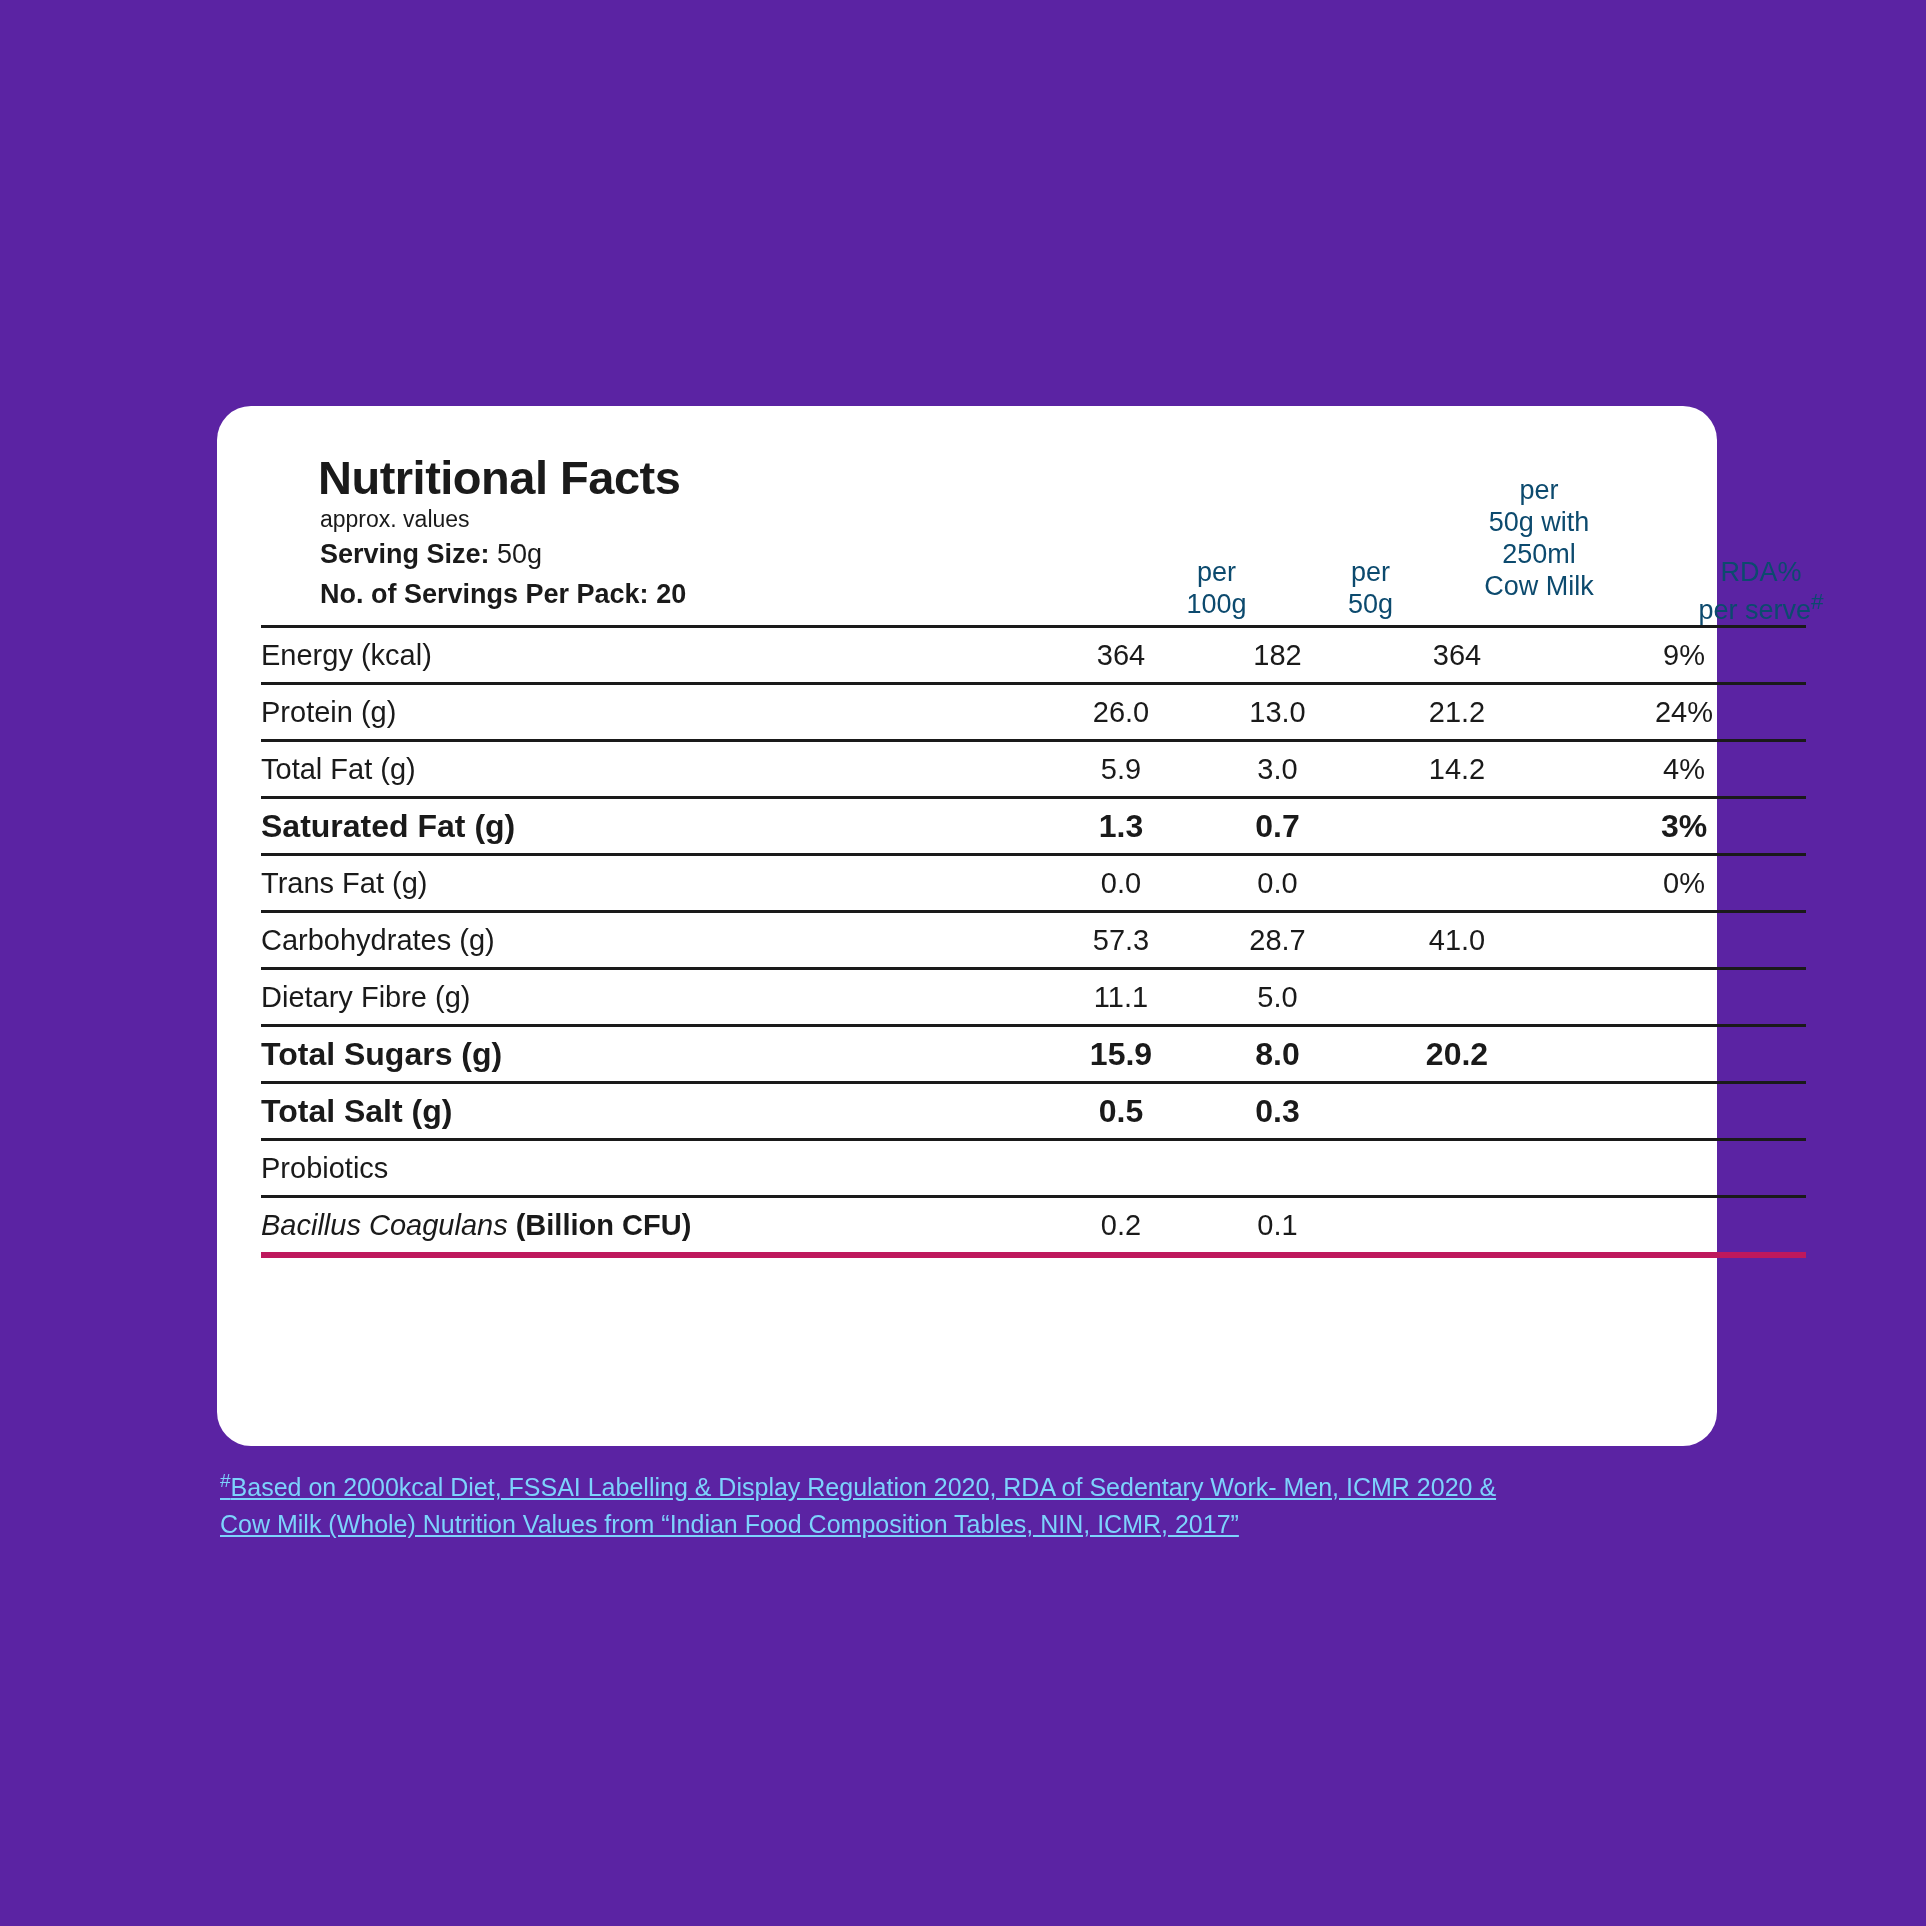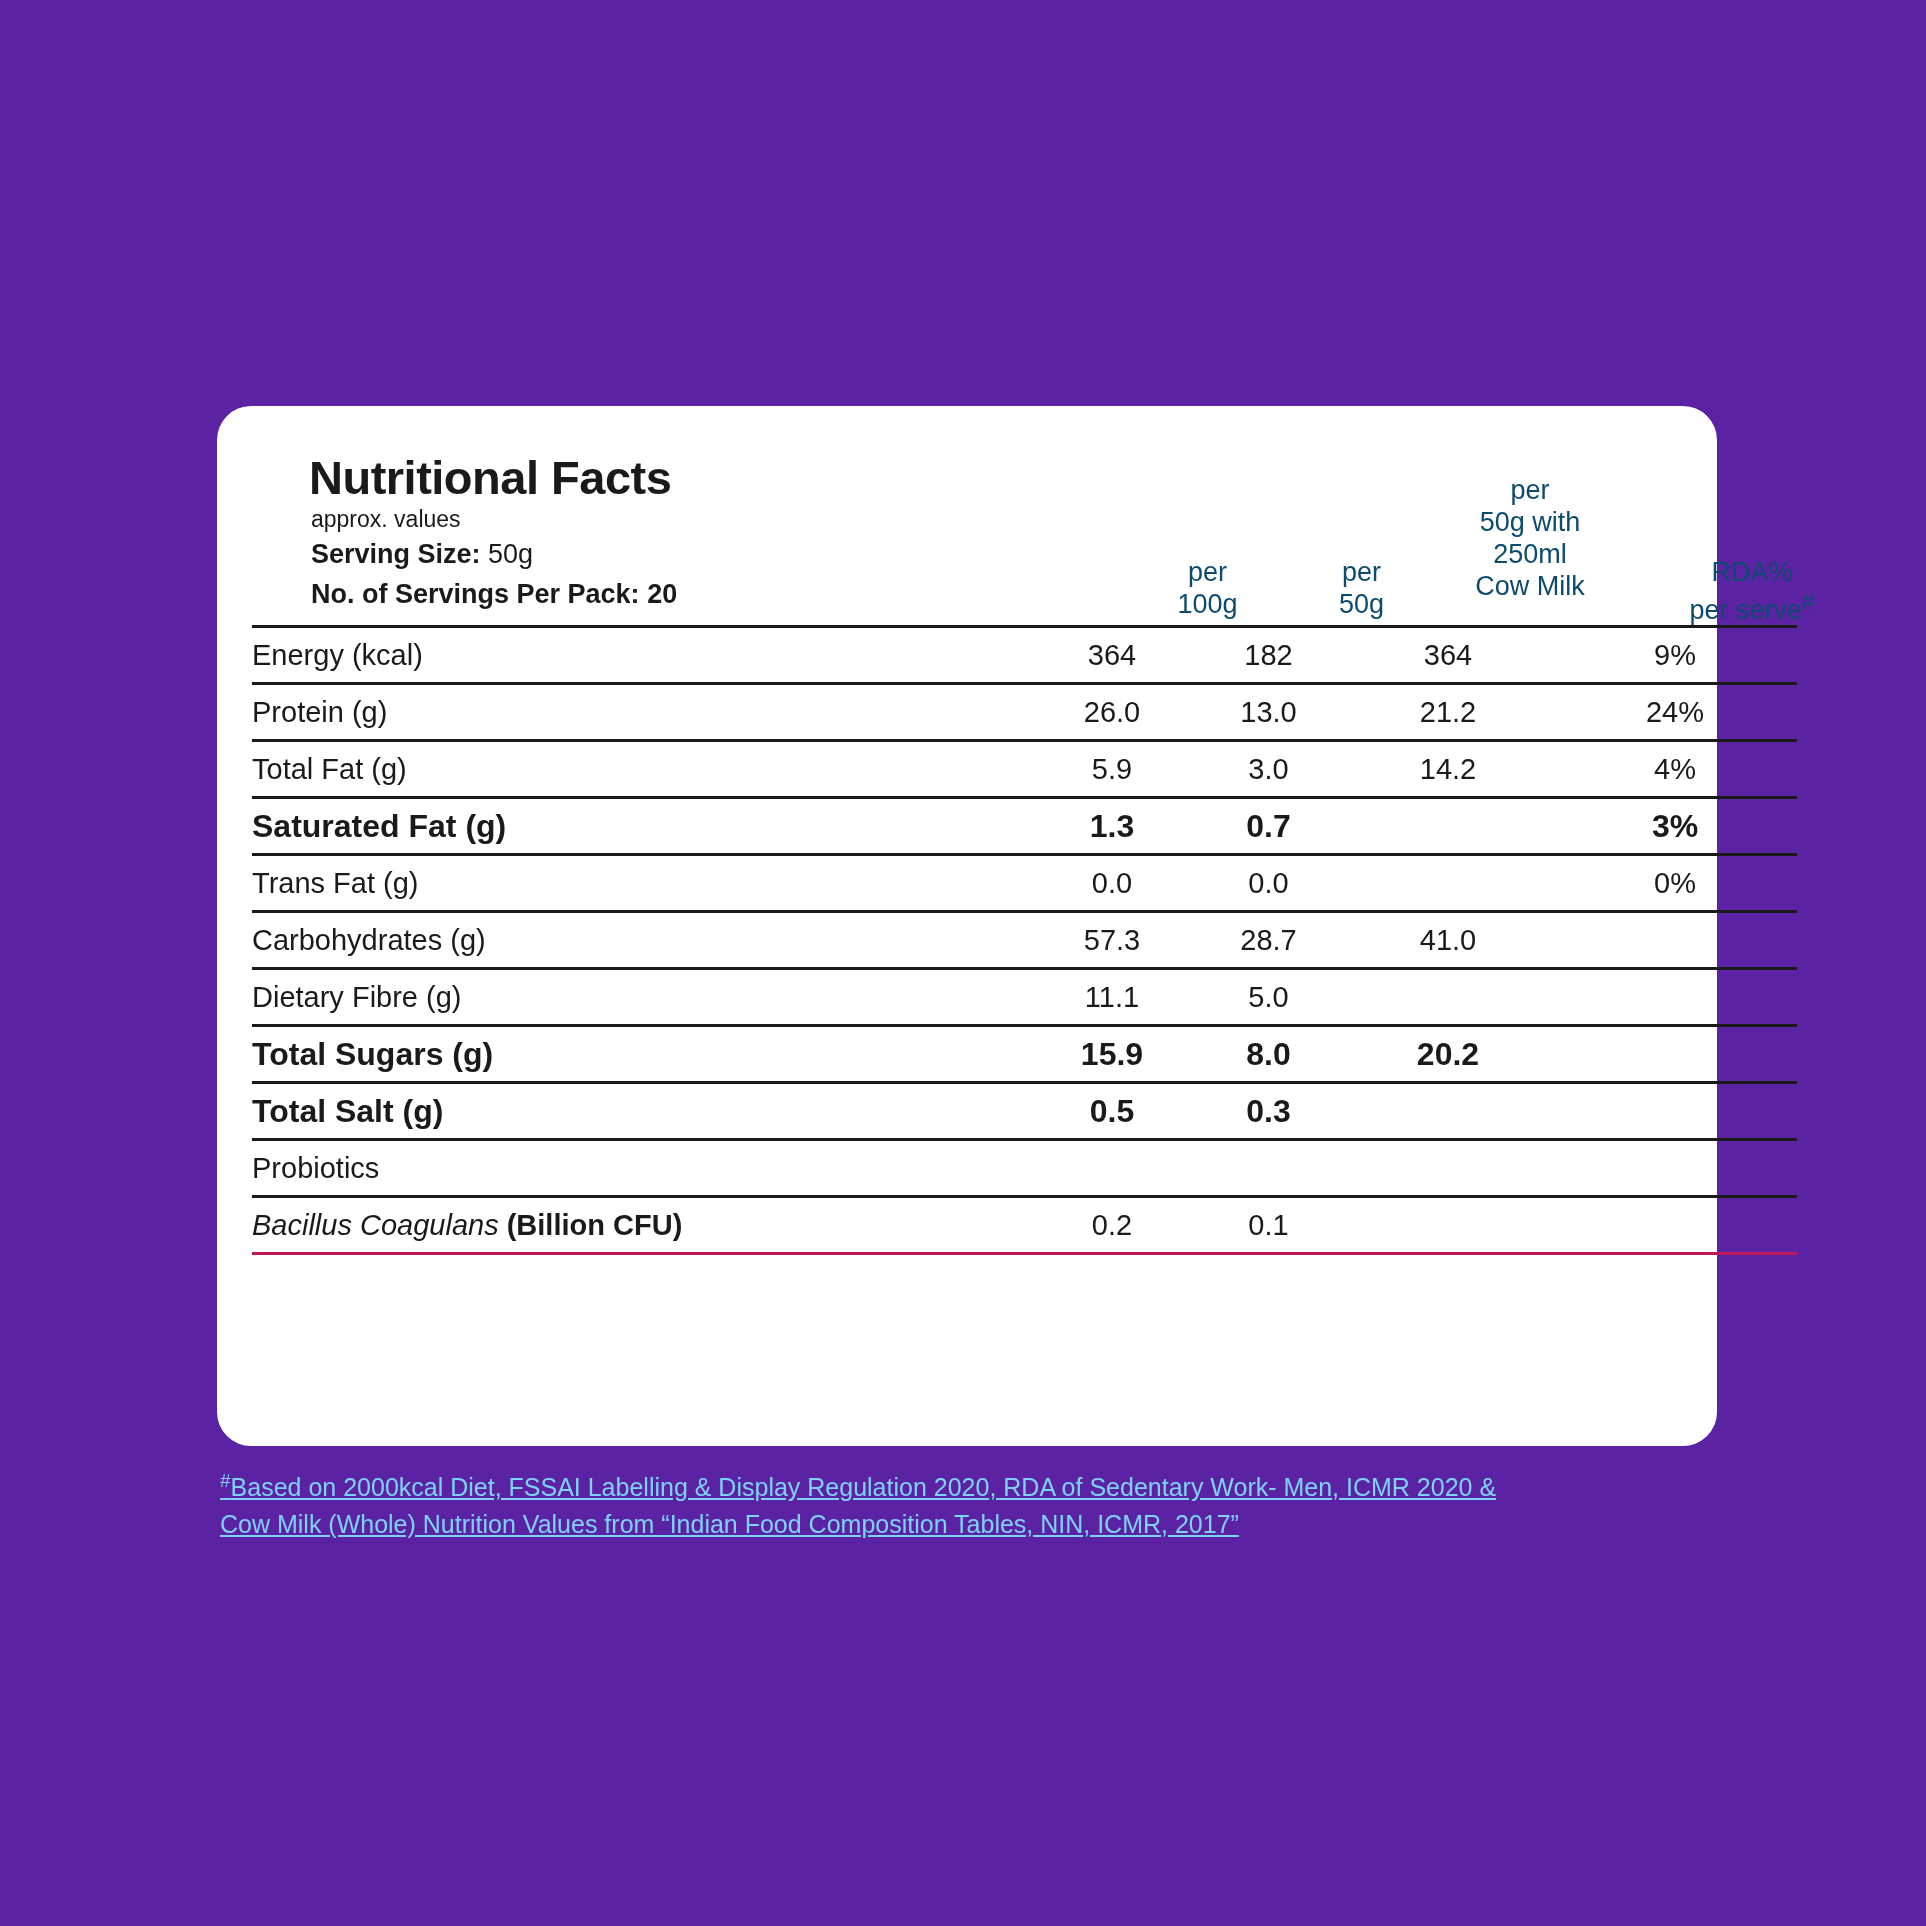--- a/index.html
+++ b/index.html
@@ -24,21 +24,21 @@
   
   .card {
     position: absolute;
     left: 217px;
     top: 406px;
     width: 1500px;
     height: 1040px;
     background: #ffffff;
     border-radius: 34px;
     box-sizing: border-box;
-    padding: 34px 46px 24px 35px;
+    padding: 34px 46px 24px 44px;
   }
 
   .header-zone {
     position: relative;
     height: 183px;
   }
 
   .title {
     position: absolute;
     left: 57px;
@@ -91,21 +91,21 @@
   }
   table.nutri td {
     padding: 0;
     height: 54px;
     vertical-align: middle;
     color: #1a1a1a;
     font-size: 29px;
     border-top: 3px solid #1a1a1a;
   }
   table.nutri tr:last-child td {
-    border-bottom: 3px solid #be185d;
+    border-bottom: 6px solid #be185d;
   }
   td.label {
     width: 778px;
     text-align: left;
     padding-left: 14px;
   }
   td.v1 { width: 164px; text-align: center; }
   td.v2 { width: 149px; text-align: center; }
   td.v3 { width: 210px; text-align: center; }
   td.v4 { width: 244px; text-align: center; }

